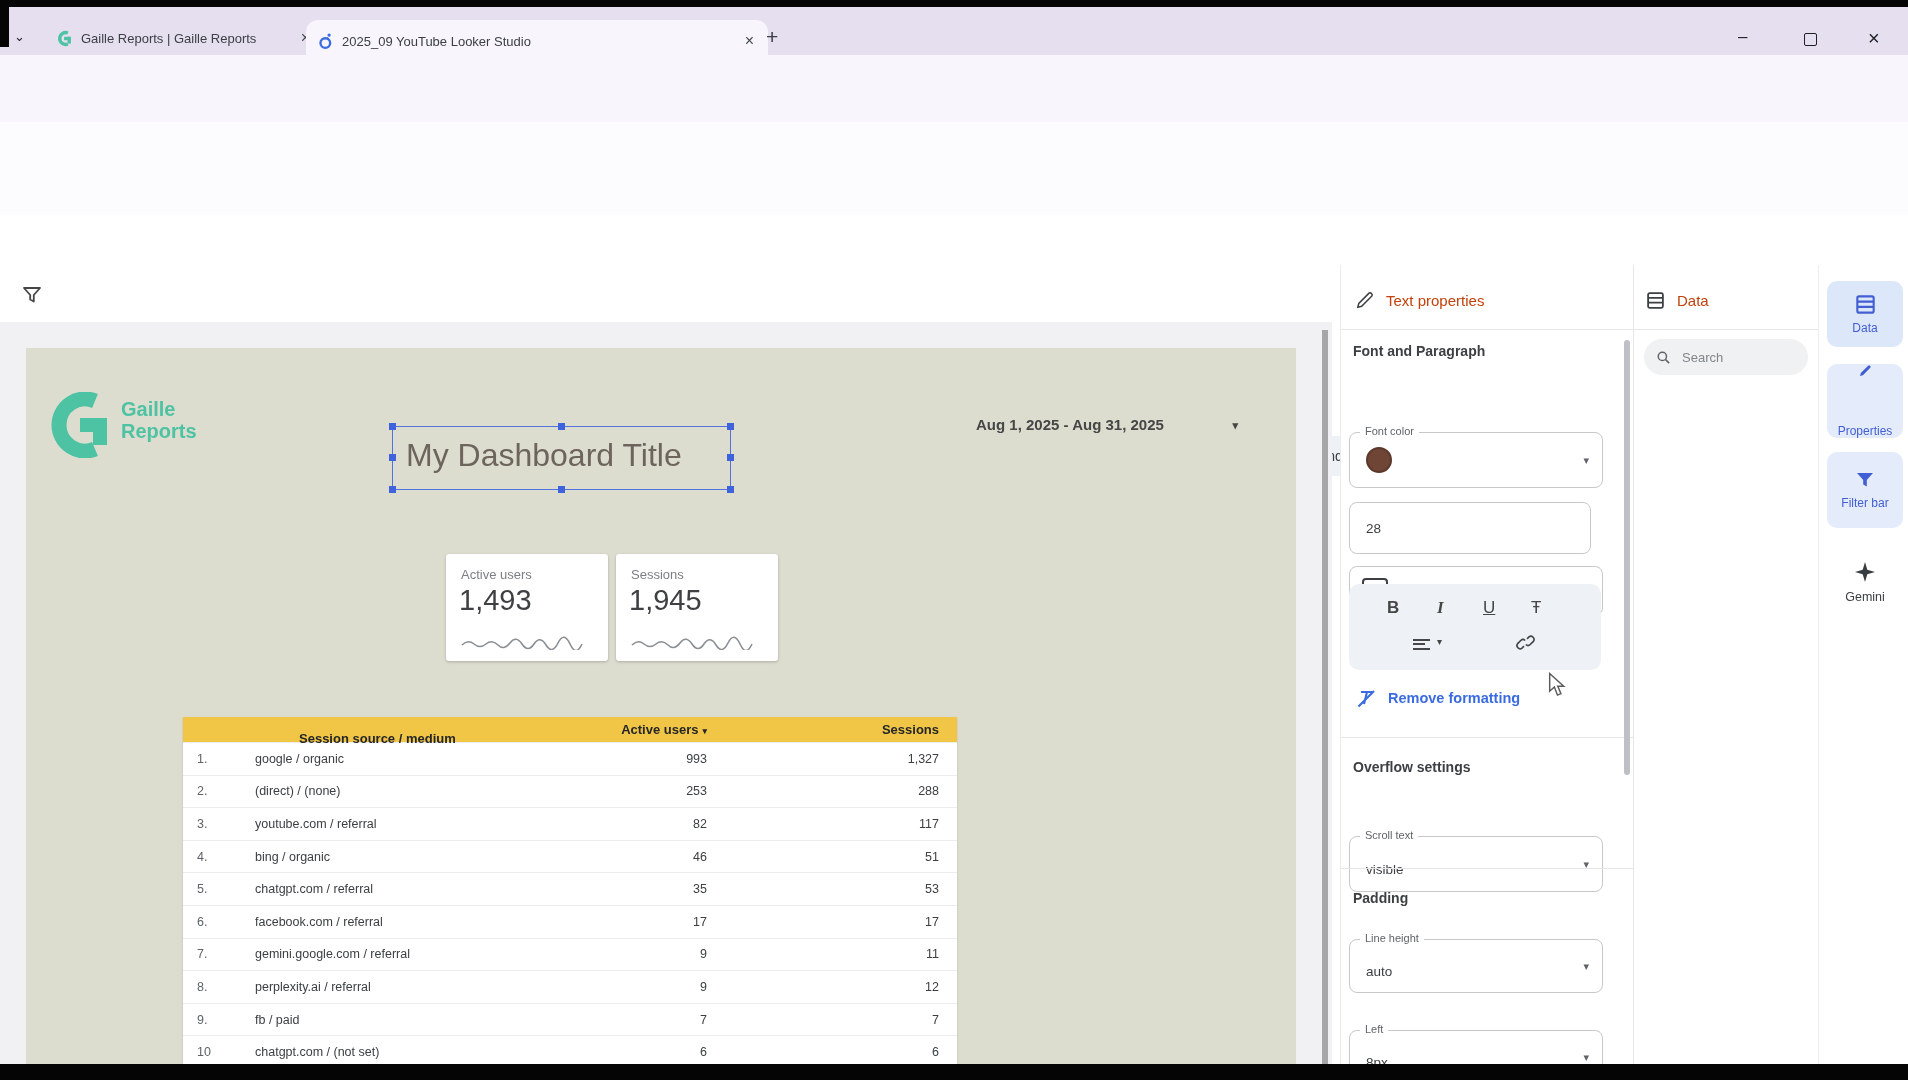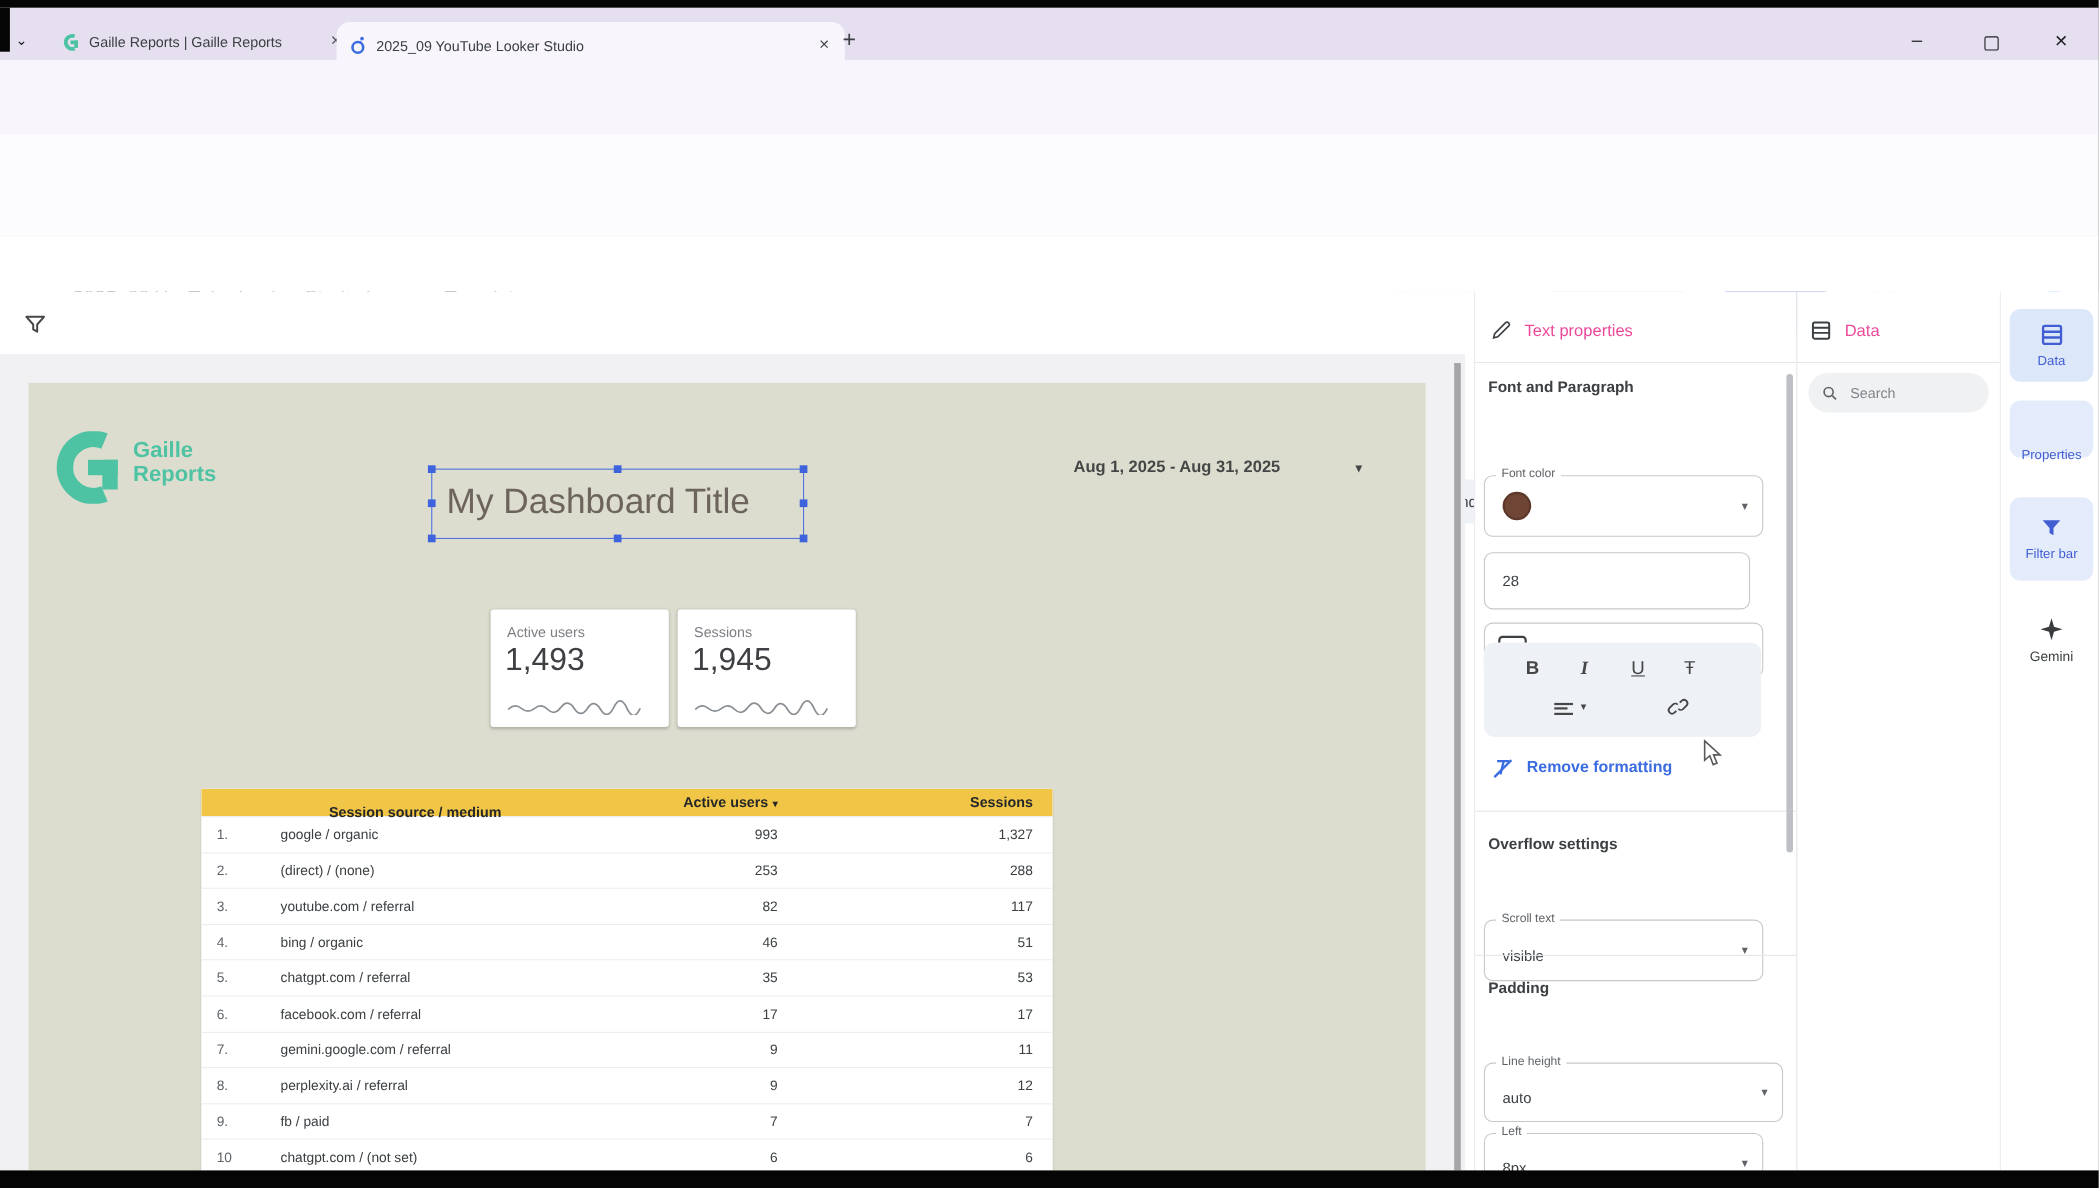--- a/index.html
+++ b/index.html
@@ -105,21 +105,21 @@
   #sort-caret{font-size:9px;margin-left:4px;}
   #tpag{position:absolute;left:0;bottom:0;width:774px;height:26px;background:#fff;display:flex;align-items:center;
         justify-content:flex-end;gap:0;font-size:12.5px;color:#5f6368;}
   #tpag .cnt{margin-right:44px;}
   #tpag .pg{font-size:17px;color:#9aa0a6;margin-right:28px;}
 
   #canvas-divider{left:1322px;top:330px;width:6px;height:734px;background:#a6a6a9;}
 
   
   #ppanel{left:1340px;top:265px;width:292px;height:799px;background:#fff;border-left:1px solid #ececee;}
-  .panel-head{position:absolute;left:14px;top:26px;display:flex;align-items:center;gap:12px;font-size:15px;color:#ec4899;}
+  .panel-head{position:absolute;left:14px;top:26px;display:flex;align-items:center;gap:12px;font-size:15px;color:#c2410c;}
   .pdiv{position:absolute;left:0;width:292px;height:1px;background:#e6e6e8;}
   .sect{position:absolute;left:12px;font-size:14px;font-weight:bold;color:#3c4043;}
   .field{position:absolute;left:8px;width:252px;border:1.5px solid #c6c9c7;border-radius:8px;background:#fff;margin-top:40px;}
   .flabel{position:absolute;top:-8px;left:10px;font-size:11px;color:#5f6368;background:#fff;padding:0 5px;}
   .fvalue{position:absolute;left:16px;top:50%;transform:translateY(-50%);font-size:13.5px;color:#3c4043;}
   .fcaret{position:absolute;right:13px;top:50%;transform:translateY(-50%);font-size:11px;color:#5f6368;}
   #swatch{position:absolute;left:16px;top:50%;transform:translateY(-50%);width:22px;height:22px;border-radius:50%;
           background:#6f4635;border:2px solid #5c382a;}
   #fontbox{position:absolute;left:12px;top:50%;transform:translateY(-50%);width:22px;height:22px;border:2px solid #3c4043;
            border-radius:4px;font-weight:bold;font-size:13px;text-align:center;line-height:21px;color:#3c4043;}
@@ -619,21 +619,21 @@
 
     <div class="field" style="top:531px;height:54px;">
       <span class="flabel">Scroll text</span>
       <span class="fvalue" style="top:60%;">visible</span>
       <span class="fcaret">▾</span>
     </div>
 
     <div class="pdiv" style="top:603px;"></div>
     <div class="sect" style="top:625px;">Padding</div>
 
-    <div class="field" style="top:661px;height:52px;padding-left:18px;">
+    <div class="field" style="top:634px;height:52px;">
       <span class="flabel">Line height</span>
       <span class="fvalue" style="top:60%;">auto</span>
       <span class="fcaret">▾</span>
     </div>
 
     <div class="field" style="top:725px;height:52px;">
       <span class="flabel">Left</span>
       <span class="fvalue" style="top:60%;">8px</span>
       <span class="fcaret">▾</span>
     </div>
@@ -667,21 +667,21 @@
   </div>
 
   <div class="abs" id="rail">
     <div class="rtile blue" style="top:16px;height:66px;background:#dde7fa;">
       <svg width="21" height="21" viewBox="0 0 18 18">
           <rect x="2" y="2" width="14" height="14" rx="1.5" fill="none" stroke="#415ed2" stroke-width="1.8"></rect>
           <path d="M2 6.5h14M2 11h14" stroke="#415ed2" stroke-width="1.8"></path>
         </svg>
       <span>Data</span>
     </div>
-    <div class="rtile blue" style="top:99px;height:52px;gap:46px;">
+    <div class="rtile blue" style="top:99px;height:74px;gap:46px;">
       <svg width="20" height="20" viewBox="0 0 20 20">
           <path d="M3 17l1-4L14.5 2.5a1.8 1.8 0 0 1 2.6 0l.4.4a1.8 1.8 0 0 1 0 2.6L7 16l-4 1z" fill="#415ed2"></path>
         </svg>
       <span>Properties</span>
     </div>
     <div class="rtile blue" style="top:187px;height:76px;">
       <svg width="20" height="20" viewBox="0 0 20 20">
           <path d="M2 3h16l-6.2 7v6.5l-3.6-2V10z" fill="#415ed2"></path>
         </svg>
       <span>Filter bar</span>

